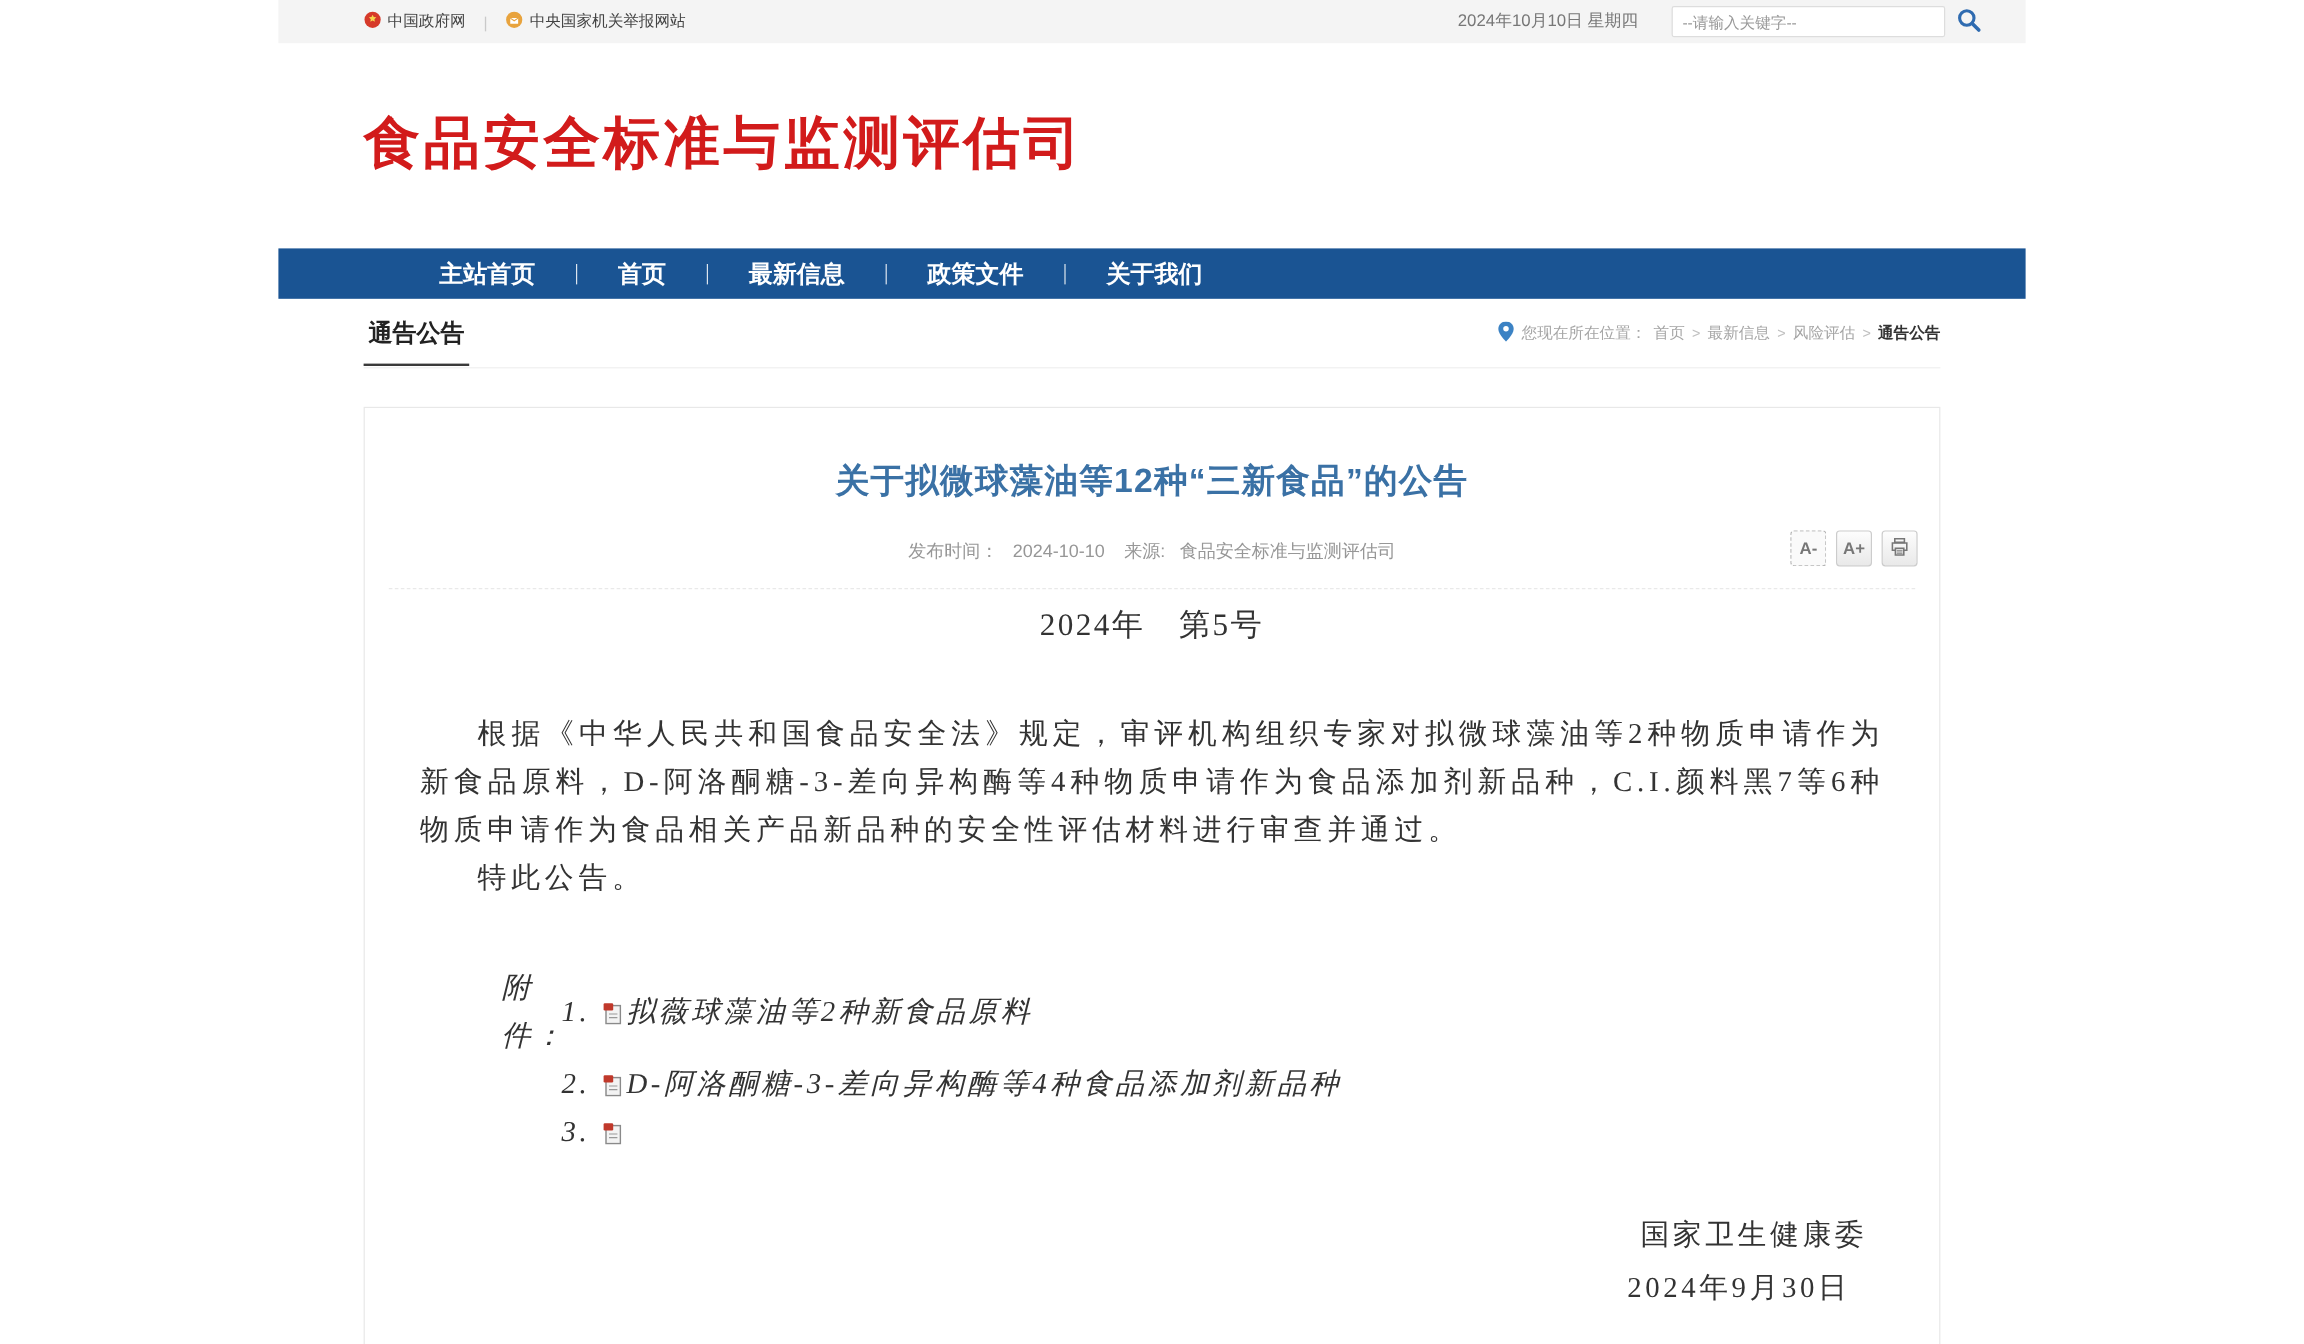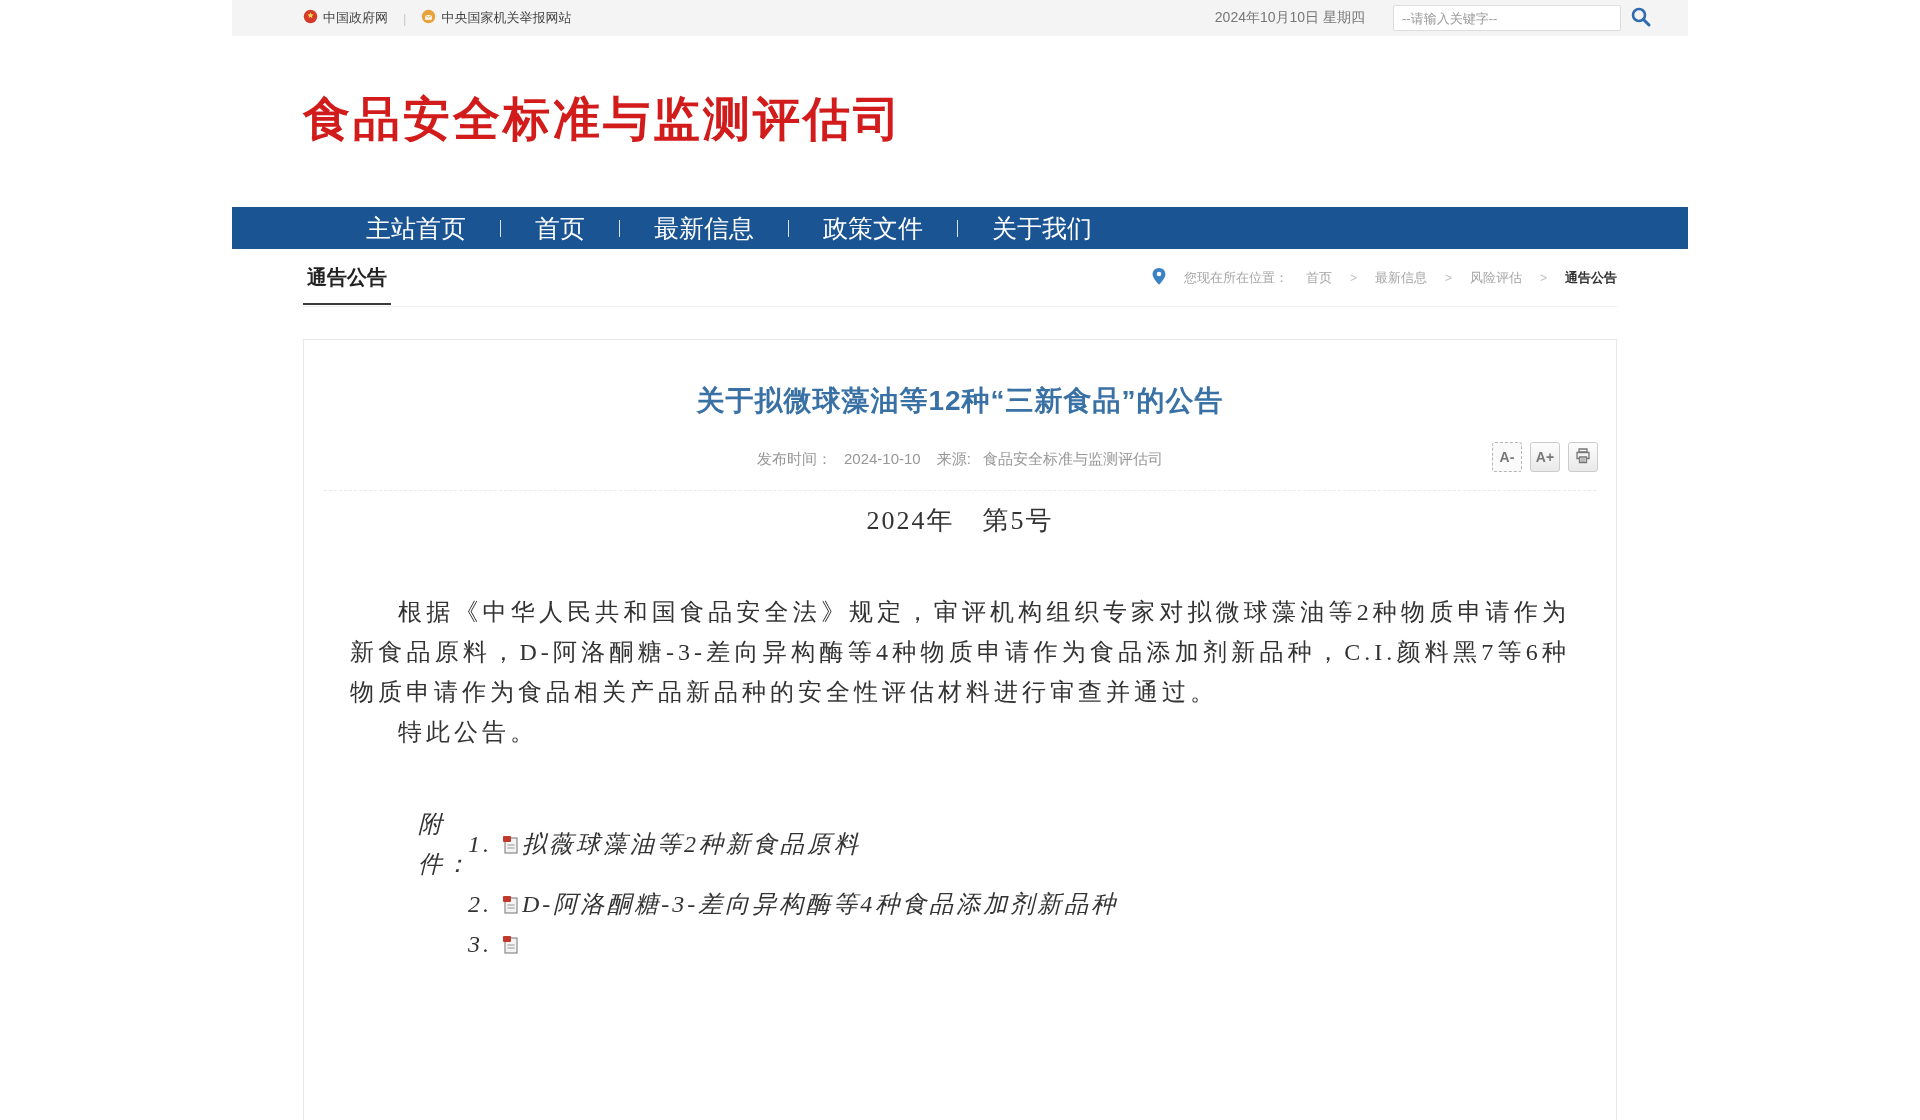--- a/index.html
+++ b/index.html
@@ -23,30 +23,30 @@
     display:flex; align-items:center; }
 
   
   .masthead { height:171px; padding:52px 0 0 71px; }
   .site-title { font-size:47px; font-weight:900; color:#d21b1b; letter-spacing:3px;
     font-family:"Liberation Sans","DejaVu Sans",sans-serif; }
 
   
   .nav { height:42px; background:#1a5493; display:flex; align-items:center;
     padding-left:100px; }
-  .nav-item { color:#fff; font-size:25px; font-weight:normal; padding:0 34px;
+  .nav-item { color:#fff; font-size:20px; font-weight:bold; padding:0 34px;
     cursor:pointer; white-space:nowrap; }
   .nav-sep { width:1px; height:17px; background:rgba(255,255,255,.85); }
 
   
   .crumb-row { margin:0 71px; height:58px; display:flex; align-items:center;
     justify-content:space-between; border-bottom:1px solid #efefef; }
   .section-title { font-size:20px; font-weight:bold; color:#222;
     border-bottom:2px solid #3a3a3a; padding:14px 4px 12px; }
-  .crumbs { display:flex; align-items:center; gap:18px; font-size:13px; color:#a5a5a5; }
+  .crumbs { display:flex; align-items:center; gap:6px; font-size:13px; color:#a5a5a5; }
   .crumb-link { color:#a5a5a5; cursor:pointer; }
   .crumb-cur { color:#333; font-weight:bold; cursor:pointer; }
   .crumb-gt { color:#c0c0c0; font-size:12px; }
 
   
   .card { margin:32px 71px 0; border:1px solid #e8e8e8; background:#fff;
     padding-top:42px; min-height:790px; position:relative; }
   .art-title { text-align:center; color:#3a71a5; font-size:28px; font-weight:bold;
     letter-spacing:1px; }
   .meta-row { position:relative; margin-top:22px; height:34px; }
@@ -227,15 +227,19 @@
           <svg width="16" height="19" viewBox="0 0 16 19">
               <rect x="3" y="3" width="12" height="15" fill="#f3f3f3" stroke="#8a8a8a" stroke-width="1.2"></rect>
               <rect x="1" y="1" width="8" height="6" rx="1" fill="#c0392b"></rect>
               <line x1="5.5" y1="10" x2="12.5" y2="10" stroke="#999" stroke-width="1"></line>
               <line x1="5.5" y1="13" x2="12.5" y2="13" stroke="#999" stroke-width="1"></line>
             </svg>
         </span>
       </div>
     </div>
 
+    <div class="signature doc-serif">
+      <div class="sig-org">国家卫生健康委</div>
+      <div class="sig-date">2024年9月30日</div>
+    </div>
 
   </div>
 </div>
 
 </body></html>

